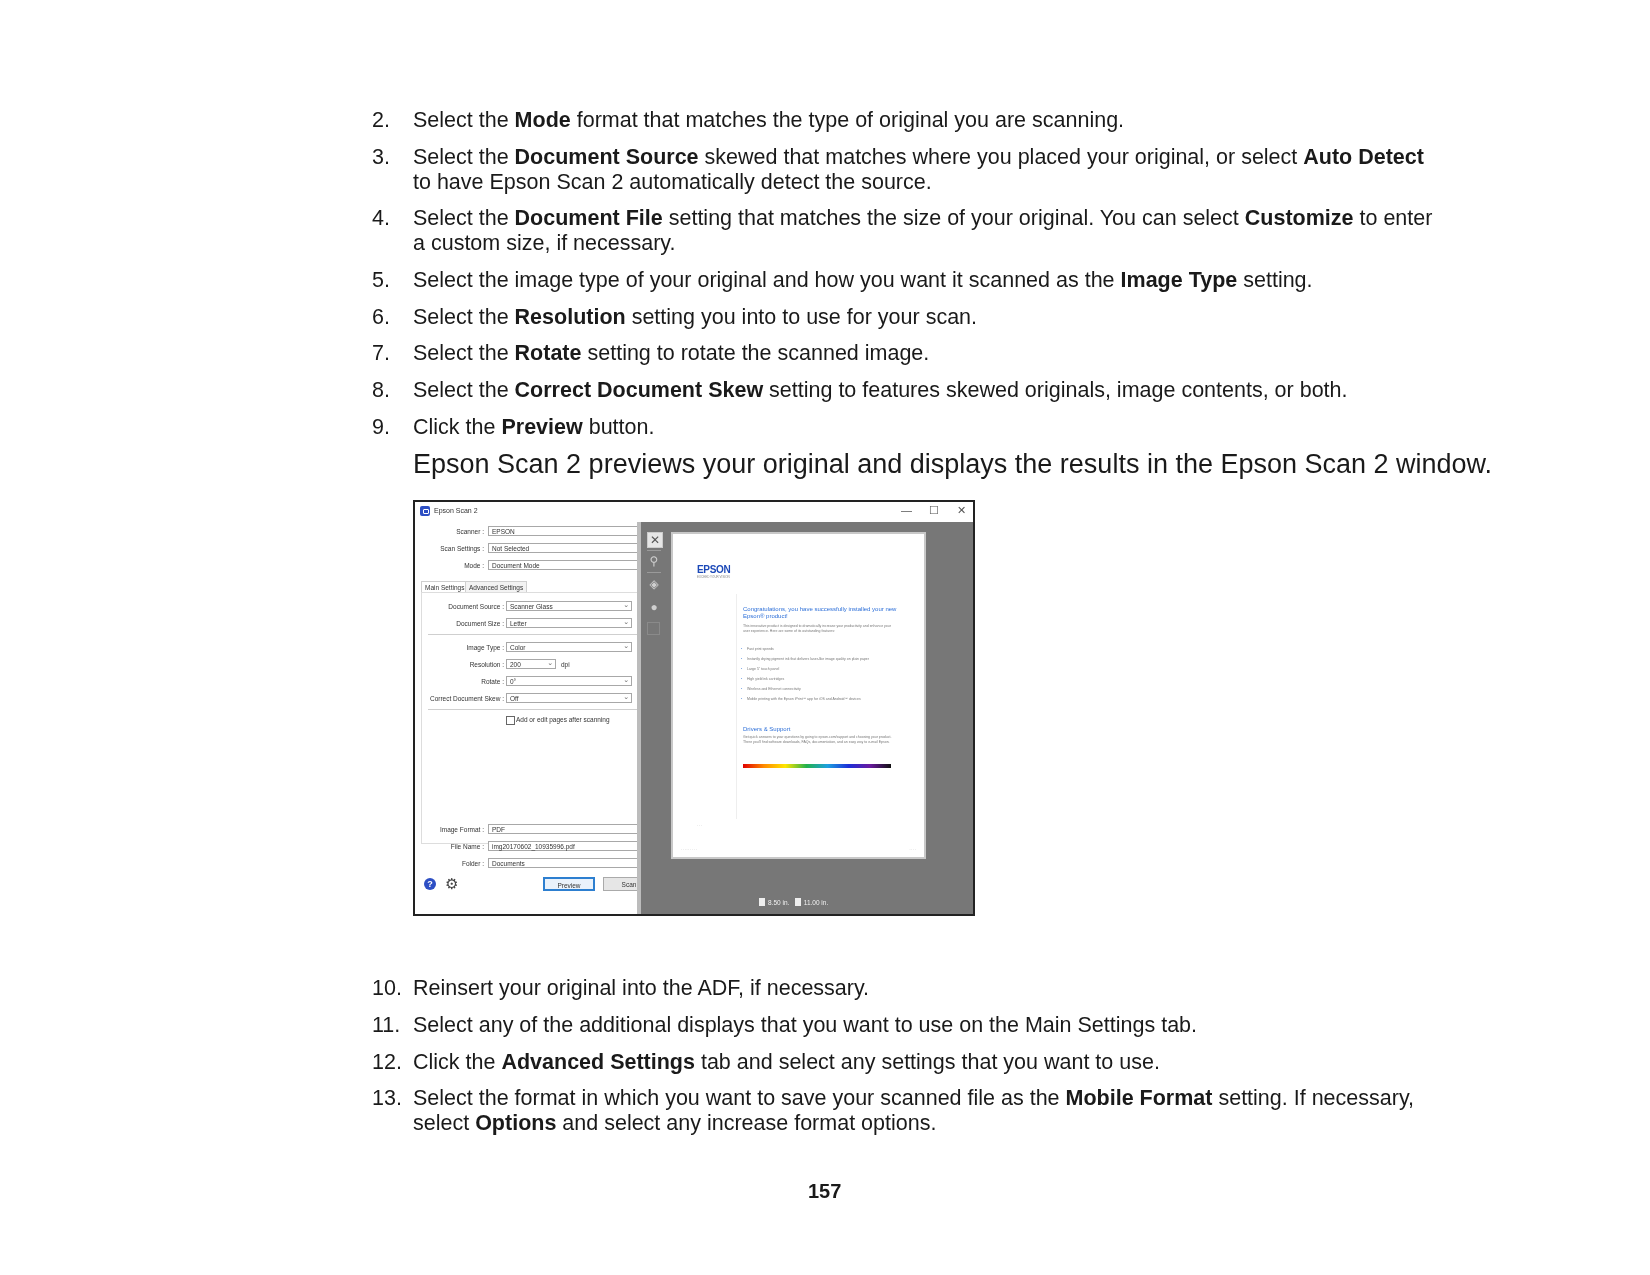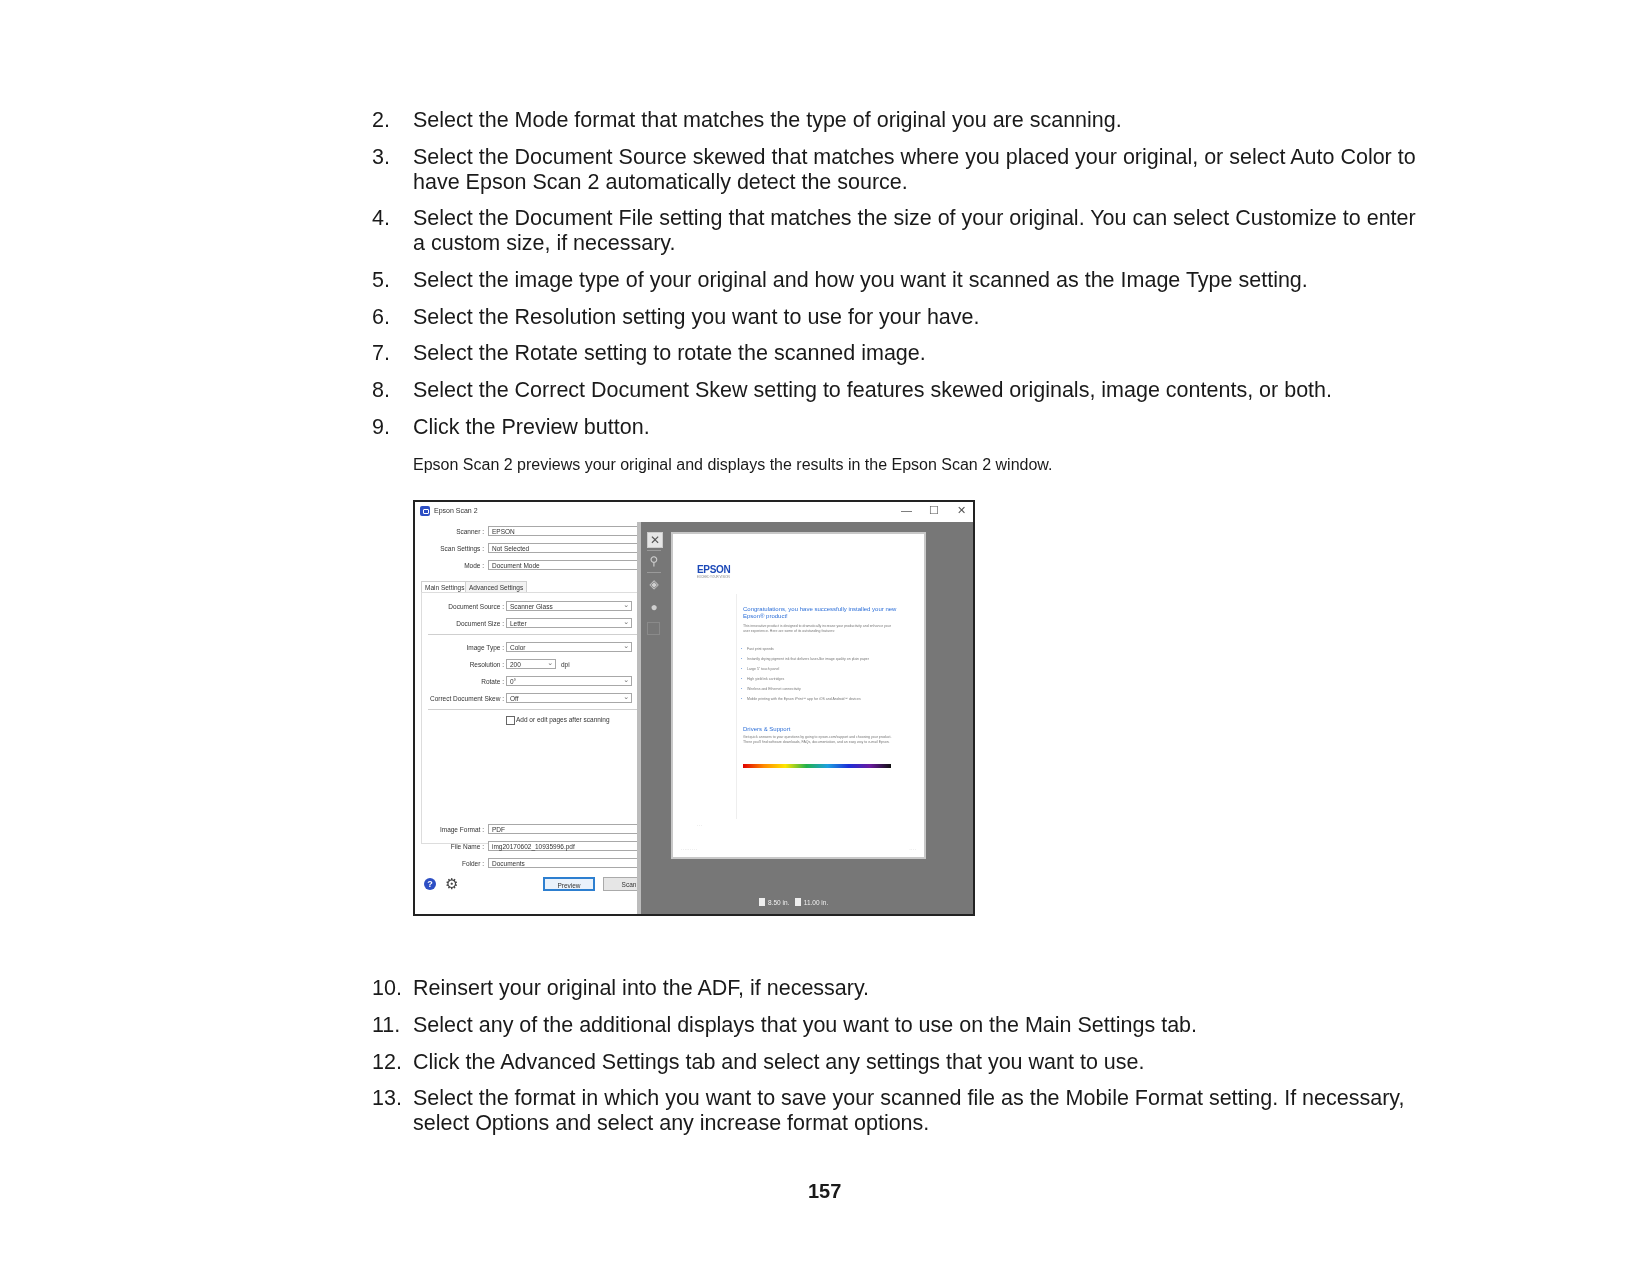--- a/index.html
+++ b/index.html
@@ -1,22 +1,22 @@
 <!DOCTYPE html>
 <html><head>
 <meta charset="utf-8">
 <style>
   html, body { margin:0; padding:0; }
   body { width:1650px; height:1275px; background:#ffffff; position:relative; overflow:hidden;
          font-family:"Liberation Sans", sans-serif; color:#1a1a1a; }
   .step { position:absolute; left:372px; width:1060px; font-size:21.5px; line-height:25px; }
   .step .num { position:absolute; left:0; top:0; }
   .step .txt { position:absolute; left:41px; width:1020px; }
-  .step b { font-weight:normal; }
-  .para { position:absolute; left:413px; font-size:16px; line-height:25px; }
+  .step b { font-weight:bold; }
+  .para { position:absolute; left:413px; font-size:27px; line-height:25px; }
   .pagenum { position:absolute; left:808px; top:1180px; font-size:20px; font-weight:bold; }
 
   
   .win { position:absolute; left:413px; top:500px; width:562px; height:416px; border:2px solid #222;
          background:#fff; box-sizing:border-box; font-size:6.5px; color:#333; overflow:hidden; }
   .titlebar { position:absolute; left:0; top:0; right:0; height:20px; background:#fff; }
   .titlebar .app-icon { position:absolute; left:5px; top:4px; width:10px; height:10px; background:#2d4fc4; border-radius:2px; }
   .titlebar .app-icon:after { content:""; position:absolute; left:3px; top:3px; width:4px; height:3px; border:1px solid #fff; border-radius:1px; }
   .titlebar .title { position:absolute; left:19px; top:5px; font-size:7px; }
   .titlebar .wbtn { position:absolute; top:2px; font-size:11px; color:#555; }
@@ -71,33 +71,33 @@
 </style>
 </head>
 <body>
 
 <div class="step" style="top:108px;">
   <span class="num">2.</span>
   <span class="txt"><span>Select the </span><b>Mode</b><span> format that matches the type of original you are scanning.</span></span>
 </div>
 <div class="step" style="top:145px;">
   <span class="num">3.</span>
-  <span class="txt"><span>Select the </span><b>Document Source</b><span> skewed that matches where you placed your original, or select </span><b>Auto Color</b><span> to have Epson Scan 2 automatically detect the source.</span></span>
+  <span class="txt"><span>Select the </span><b>Document Source</b><span> skewed that matches where you placed your original, or select </span><b>Auto Detect</b><span> to have Epson Scan 2 automatically detect the source.</span></span>
 </div>
 <div class="step" style="top:206px;">
   <span class="num">4.</span>
   <span class="txt"><span>Select the </span><b>Document File</b><span> setting that matches the size of your original. You can select </span><b>Customize</b><span> to enter a custom size, if necessary.</span></span>
 </div>
 <div class="step" style="top:268px;">
   <span class="num">5.</span>
   <span class="txt"><span>Select the image type of your original and how you want it scanned as the </span><b>Image Type</b><span> setting.</span></span>
 </div>
 <div class="step" style="top:305px;">
   <span class="num">6.</span>
-  <span class="txt"><span>Select the </span><b>Resolution</b><span> setting you want to use for your have.</span></span>
+  <span class="txt"><span>Select the </span><b>Resolution</b><span> setting you into to use for your scan.</span></span>
 </div>
 <div class="step" style="top:341px;">
   <span class="num">7.</span>
   <span class="txt"><span>Select the </span><b>Rotate</b><span> setting to rotate the scanned image.</span></span>
 </div>
 <div class="step" style="top:378px;">
   <span class="num">8.</span>
   <span class="txt"><span>Select the </span><b>Correct Document Skew</b><span> setting to features skewed originals, image contents, or both.</span></span>
 </div>
 <div class="step" style="top:415px;">

